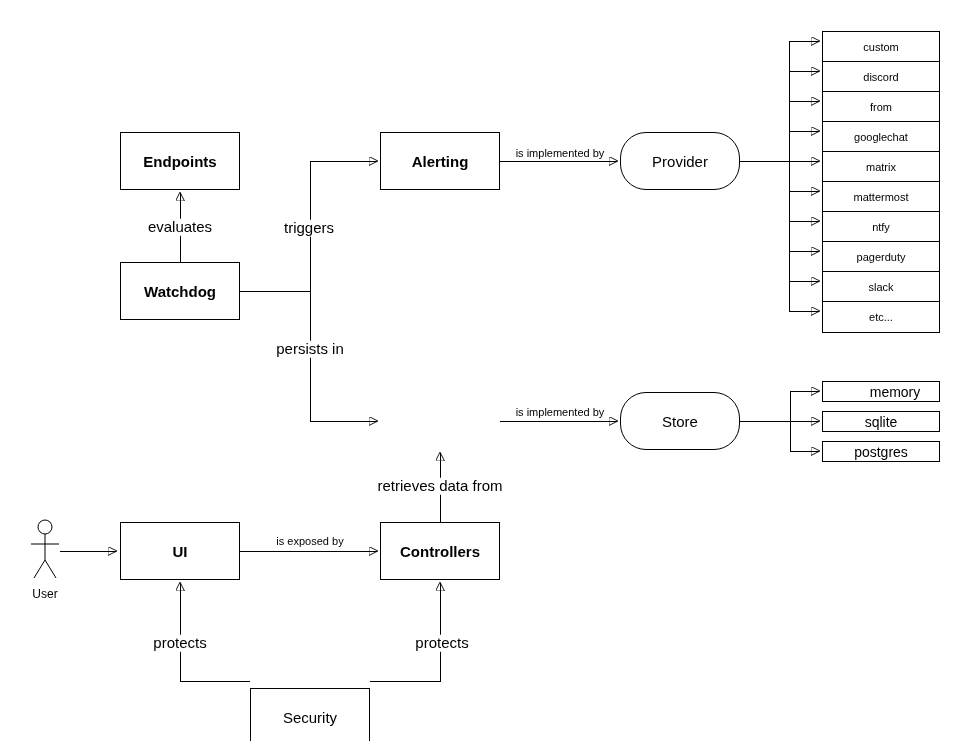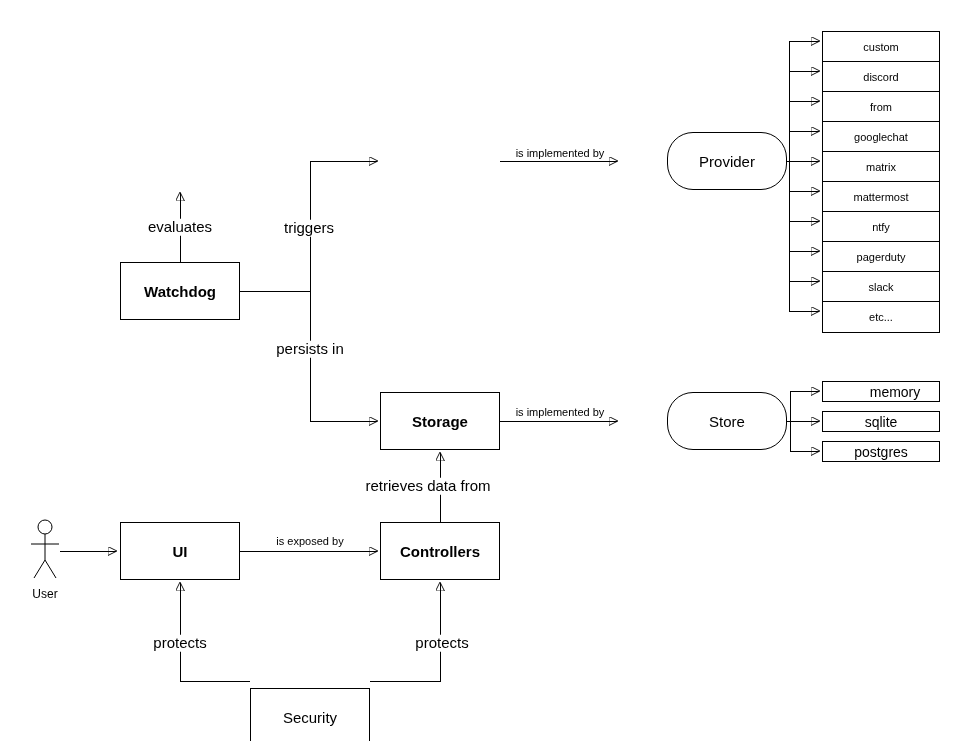--- a/index.html
+++ b/index.html
@@ -19,21 +19,21 @@
   .node {
     position: absolute;
     width: 120px; height: 58px;
     border: 1px solid #000;
     background: #fff;
     display: flex; align-items: center; justify-content: center;
     font-size: 15px;
     text-align: center;
   }
   .node.bold { font-weight: bold; }
-  .node.rounded { border-radius: 26px; margin-left: 47px; }
+  .node.rounded { border-radius: 26px; }
 
   .leaf {
     position: absolute;
     width: 118px; height: 32px;
     border: 1px solid #000;
     background: #fff;
     display: flex; align-items: center; justify-content: center;
     font-size: 11px;
   }
   .leaf.big { font-size: 14px; height: 21px; }
@@ -107,28 +107,31 @@
 
     <g>
       <circle cx="45" cy="527" r="7" fill="none" stroke="#000" stroke-width="1"></circle>
       <line x1="45" y1="534" x2="45" y2="560"></line>
       <line x1="31" y1="544" x2="59" y2="544"></line>
       <line x1="45" y1="560" x2="34" y2="578"></line>
       <line x1="45" y1="560" x2="56" y2="578"></line>
     </g>
   </svg>
 
+  <div class="node bold" style="left:120px; top:132px;">
+    <span>Endpoints</span>
+  </div>
   <div class="node bold" style="left:120px; top:262px;">
     <span>Watchdog</span>
   </div>
+  <div class="node bold" style="left:380px; top:132px;">
+    <span>Alerting</span>
+  </div>
   <div class="node rounded" style="left:620px; top:132px;">
     <span>Provider</span>
-  </div>
-  <div class="node bold" style="left:380px; top:392px;">
-    <span>Storage</span>
   </div>
   <div class="node rounded" style="left:620px; top:392px;">
     <span>Store</span>
   </div>
   <div class="node bold" style="left:120px; top:522px;">
     <span>UI</span>
   </div>
   <div class="node bold" style="left:380px; top:522px;">
     <span>Controllers</span>
   </div>
@@ -175,20 +178,20 @@
     </div>
   <div class="leaf big" style="left:822px; top:441px;">
       <span>postgres</span>
     </div>
 
   <div class="edge-label" style="left:180px; top:227px;">evaluates</div>
   <div class="edge-label" style="left:309px; top:228px;">triggers</div>
   <div class="edge-label" style="left:310px; top:349px;">persists in</div>
   <div class="edge-label small" style="left:560px; top:153px;">is implemented by</div>
   <div class="edge-label small" style="left:560px; top:412px;">is implemented by</div>
-  <div class="edge-label" style="left:428px; top:486px;">retrieves data from</div>
+  <div class="edge-label" style="left:440px; top:486px;">retrieves data from</div>
   <div class="edge-label small" style="left:310px; top:541px;">is exposed by</div>
   <div class="edge-label" style="left:180px; top:643px;">protects</div>
   <div class="edge-label" style="left:442px; top:643px;">protects</div>
 
   <div class="actor-label" style="left:45px; top:594px;">User</div>
 
 </div>
 
 </body></html>

